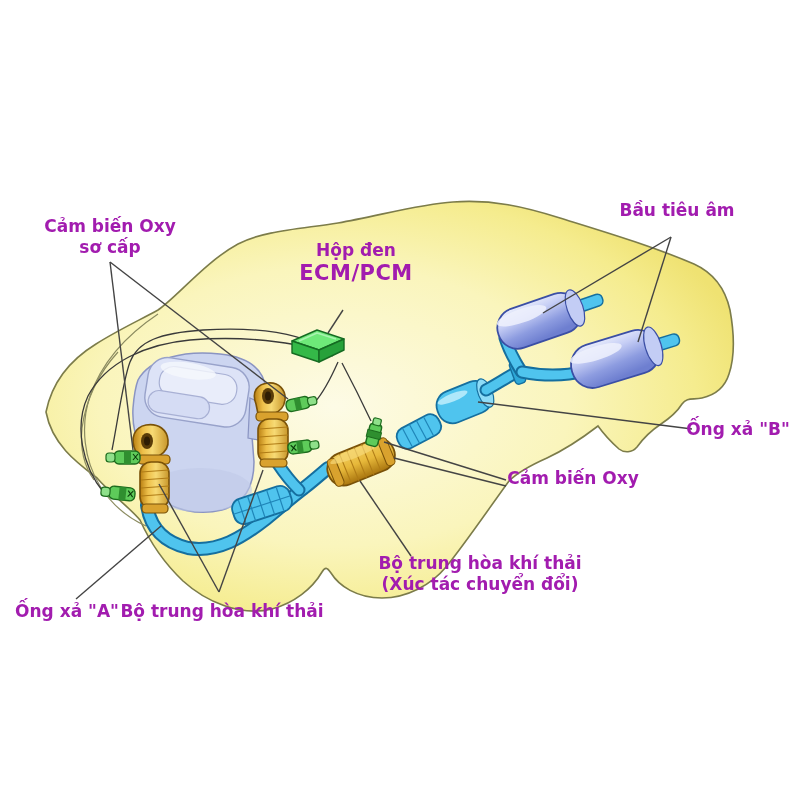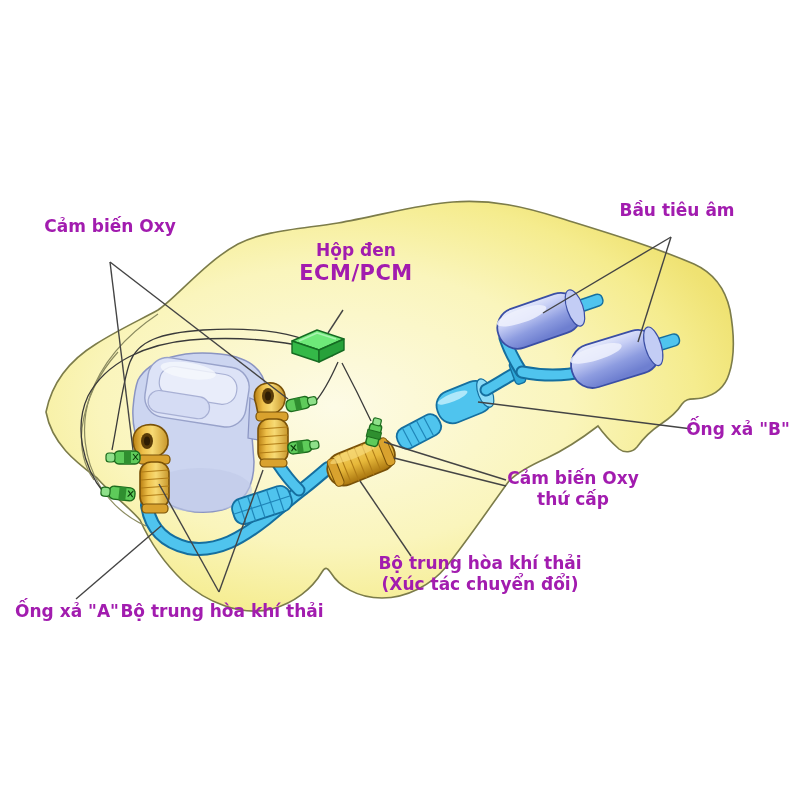--- a/index.html
+++ b/index.html
@@ -228,38 +228,38 @@
     <line x1="506" y1="486" x2="394" y2="458"></line>
     <line x1="360" y1="481" x2="411" y2="556"></line>
     <line x1="76" y1="599" x2="161" y2="526"></line>
     <line x1="219" y1="592" x2="159" y2="484"></line>
     <line x1="219" y1="592" x2="263" y2="470"></line>
   </g>
 </svg>
 
 <div class="lbl" style="left:110px;top:216px;">
   <div>Cảm biến Oxy</div>
+  <div>sơ cấp</div>
 </div>
 
 <div class="lbl" style="left:356px;top:240px;">
   <div>Hộp đen</div>
   <div class="big">ECM/PCM</div>
 </div>
 
 <div class="lbl" style="left:677px;top:200px;">
   <div>Bầu tiêu âm</div>
 </div>
 
 <div class="lbl" style="left:738px;top:419px;">
   <div>Ống xả "B"</div>
 </div>
 
 <div class="lbl" style="left:573px;top:468px;">
   <div>Cảm biến Oxy</div>
-  <div>thứ cấp</div>
 </div>
 
 <div class="lbl" style="left:480px;top:553px;">
   <div>Bộ trung hòa khí thải</div>
   <div>(Xúc tác chuyển đổi)</div>
 </div>
 
 <div class="lbl" style="left:67px;top:601px;">
   <div>Ống xả "A"</div>
 </div>

